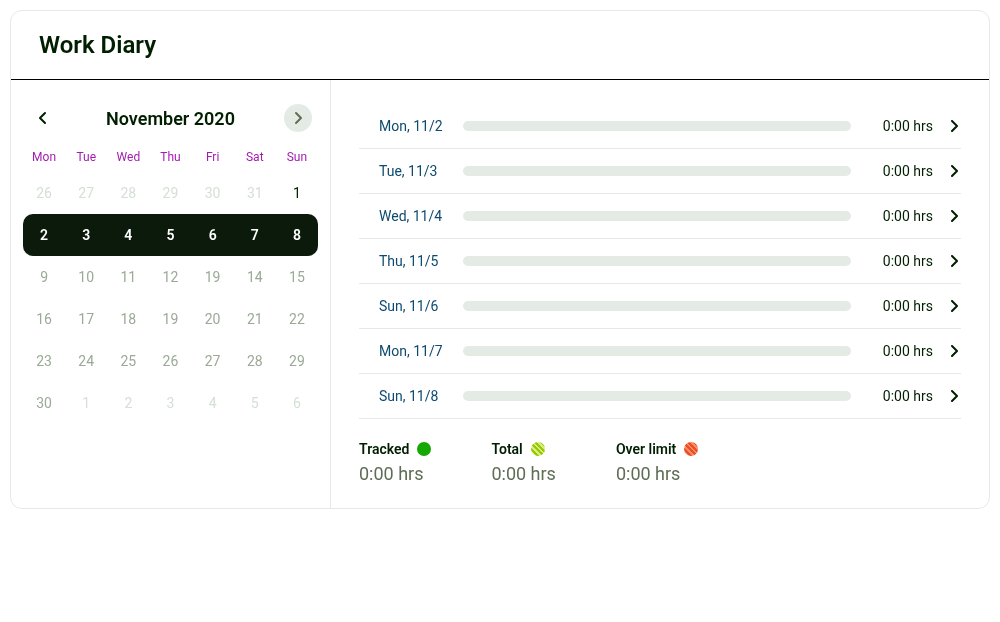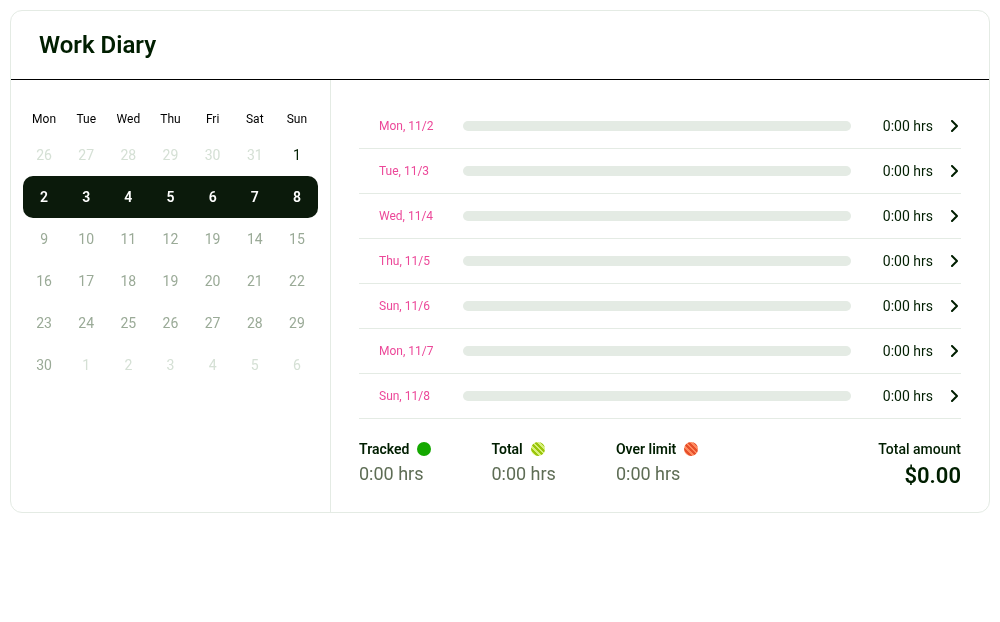--- a/index.html
+++ b/index.html
@@ -58,21 +58,21 @@
     cursor: pointer;
   }
   .nav-btn.next { background: #e4ebe4; }
   .cal-grid {
     display: grid;
     grid-template-columns: repeat(7, 1fr);
     text-align: center;
   }
   .dow {
     font-size: 12px;
-    color: #000000;
+    color: #a21caf;
     padding: 8px 0;
   }
   .day {
     font-size: 14px;
     color: #9aaa97;
     height: 42px;
     display: flex;
     align-items: center;
     justify-content: center;
     position: relative;
@@ -96,22 +96,22 @@
   .day-row {
     display: flex;
     align-items: center;
     padding: 14px 0;
     border-bottom: 1px solid #e4ebe4;
     gap: 14px;
   }
   .day-row:last-of-type { }
   .day-label {
     width: 90px;
-    font-size: 12px;
-    color: #ec4899;
+    font-size: 14px;
+    color: #0c4a6e;
     padding-left: 20px;
   }
   .bar {
     flex: 1;
     height: 10px;
     background: #e4ebe4;
     border-radius: 5px;
   }
   .hrs {
     width: 68px;
@@ -162,20 +162,33 @@
 </head>
 <body>
 
 <div class="card">
   <div class="card-header">
     <h1>Work Diary</h1>
   </div>
   <div class="card-body">
 
     <div class="calendar-panel">
+      <div class="cal-nav">
+        <div class="nav-btn">
+          <svg width="10" height="14" viewBox="0 0 10 14">
+              <path d="M7 2 L2 7 L7 12" stroke="#001e00" stroke-width="2" fill="none" stroke-linecap="round" stroke-linejoin="round"></path>
+            </svg>
+        </div>
+        <div class="cal-title">November 2020</div>
+        <div class="nav-btn next">
+          <svg width="10" height="14" viewBox="0 0 10 14">
+              <path d="M3 2 L8 7 L3 12" stroke="#5e6d55" stroke-width="2" fill="none" stroke-linecap="round" stroke-linejoin="round"></path>
+            </svg>
+        </div>
+      </div>
       <div class="cal-grid" id="cal-grid">
           <div class="dow">Mon</div>
           <div class="dow">Tue</div>
           <div class="dow">Wed</div>
           <div class="dow">Thu</div>
           <div class="dow">Fri</div>
           <div class="dow">Sat</div>
           <div class="dow">Sun</div>
           <div class="day muted">26</div>
           <div class="day muted">27</div>
@@ -311,21 +324,17 @@
           </div>
           <div class="summary-value">0:00 hrs</div>
         </div>
         <div class="summary-col">
           <div class="summary-label">
             <span>Over limit</span>
             <span class="dot red"></span>
           </div>
           <div class="summary-value">0:00 hrs</div>
         </div>
-        <div class="summary-col total-col">
-          <div class="total-label">Total amount</div>
-          <div class="total-value">$0.00</div>
-        </div>
       </div>
     </div>
 
   </div>
 </div>
 
 </body></html>

